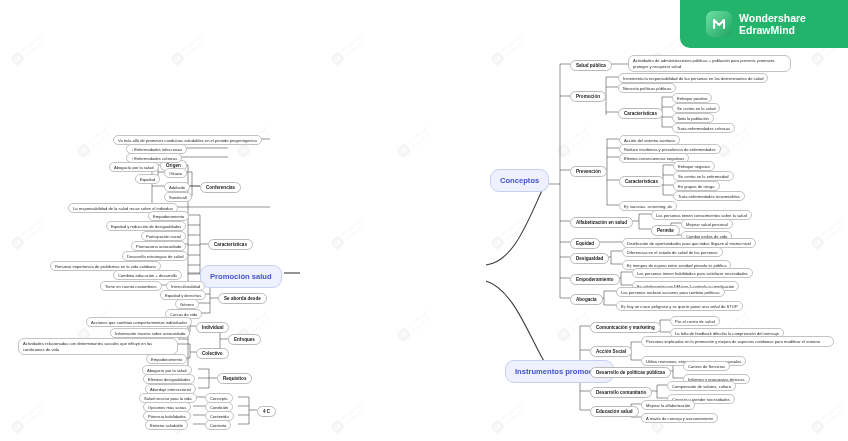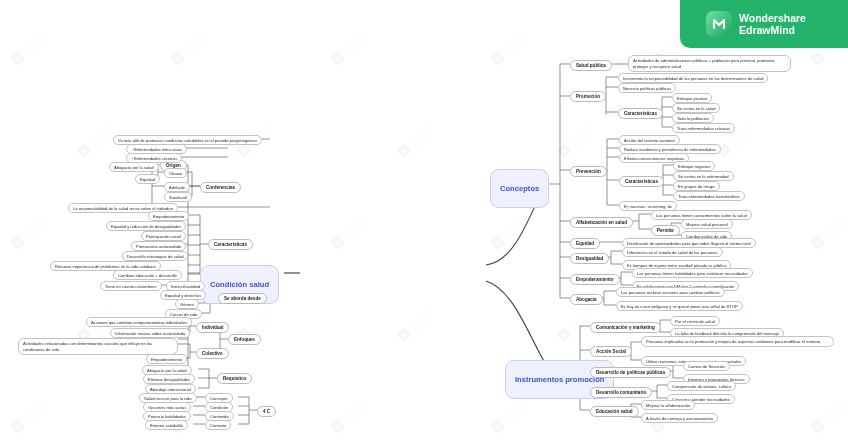--- a/index.html
+++ b/index.html
@@ -65,21 +65,21 @@
     border-radius:2px;
     white-space:nowrap;
     letter-spacing:.1px;
   }
   .lvl1 {
     background:#eef1fd;
     color:#4254c7;
     border:.7px solid #c6cff3;
     border-radius:9px;
     font-size:7.6px; font-weight:bold;
-    padding:14px 9px;
+    padding:6px 9px;
     white-space:nowrap;
   }
   .lvl2 {
     background:#ffffff;
     color:#1c1c1c;
     border:.5px solid #b9b9b9;
     border-radius:7px;
     font-size:4.6px; font-weight:bold;
     padding:2px 5px;
     white-space:nowrap;
@@ -406,21 +406,21 @@
         <path d="M3 12 V4 l5 5 5-5 v8" stroke="#ffffff" stroke-width="2.1" fill="none" stroke-linecap="round" stroke-linejoin="round"></path>
       </svg>
     </div>
     <div class="brand-txt">
       <div>Wondershare</div>
       <div>EdrawMind</div>
     </div>
   </div>
 
 
-  <div class="node lvl1" style="left:200px; top:265px;">Condición salud</div>
+  <div class="node lvl1" style="left:200px; top:265px;">Promoción salud</div>
   <div class="node lvl1" style="left:490px; top:169px;">Conceptos</div>
   <div class="node lvl1" style="left:505px; top:360px;">Instrumentos promoción</div>
 
   <div class="node lvl2" style="left:160px; top:160px;">Origen</div>
   <div class="node lvl3" style="left:113px; top:135px;">Va más allá de promover conductas saludables en el periodo  pregenógenico</div>
   <div class="node lvl3" style="left:126px; top:144px;">↓ Enfermedades infecciosas</div>
   <div class="node lvl3" style="left:126px; top:153px;">↑ Enfermedades crónicas</div>
   <div class="node lvl3" style="left:68px; top:203px;">La responsabilidad de la salud recae sobre el individuo</div>
 
   <div class="node lvl2" style="left:200px; top:182px;">Conferencias</div>

